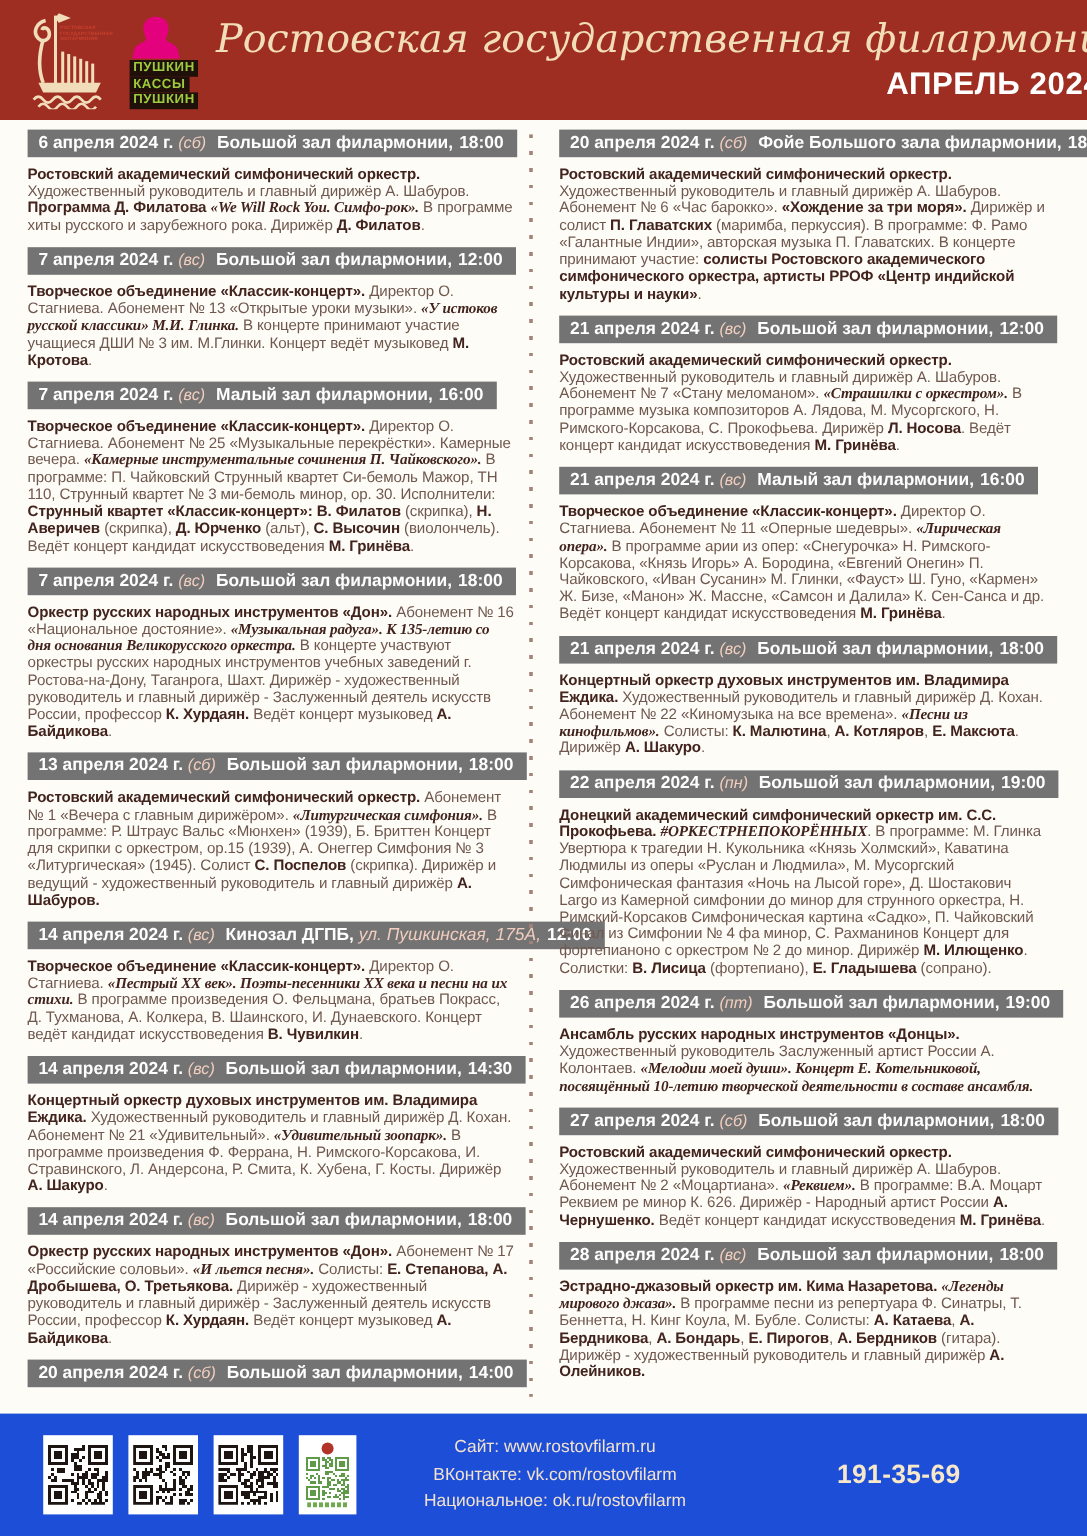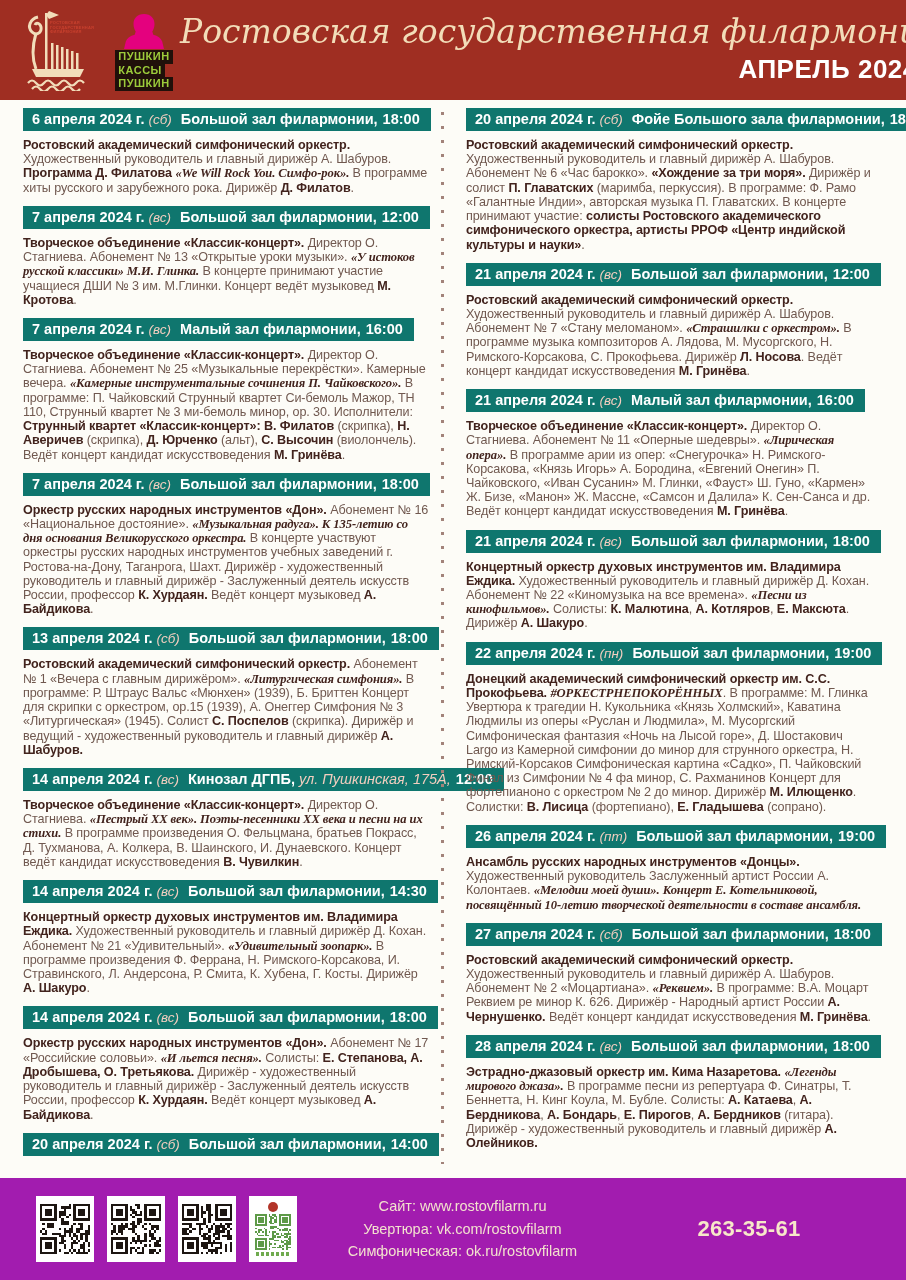--- a/index.html
+++ b/index.html
@@ -17,21 +17,21 @@
     flex: 0 0 100px; background: #9f2e22;
     display: flex; align-items: center; padding: 0 18px 0 24px;
   }
   .logos { display: flex; align-items: center; gap: 18px; }
   .logo-phil { position: relative; width: 66px; height: 82px; }
   .phil-text {
     position: absolute; top: 12px; left: 26px; width: 44px;
     font-size: 4px; line-height: 1.15; color: #c8402e; font-weight: bold;
     letter-spacing: .2px;
   }
-  .logo-pushkin { width: 72px; height: 82px; display: flex; flex-direction: column; align-items: center; justify-content: flex-start; padding-top: 4px; }
+  .logo-pushkin { width: 72px; height: 82px; display: flex; flex-direction: column; justify-content: flex-start; padding-top: 4px; }
   .pushkin-text { margin-top: 1px; display: flex; flex-direction: column; align-items: flex-start; }
   .pushkin-text span {
     display: inline-block; background: #20100a; color: #9ccb3b;
     font-weight: bold; font-size: 11px; line-height: 1.05; padding: 1px 3px;
     letter-spacing: .5px;
   }
   .titles { flex: 1; display: flex; flex-direction: column; align-items: flex-end; justify-content: center; padding-right: 4px; }
   .script-title {
     font-family: "DejaVu Serif", serif; font-style: italic;
     color: #f2ddb9; font-size: 33px; line-height: 1.05; white-space: nowrap;
@@ -45,36 +45,36 @@
   .content { flex: 1 1 auto; display: flex; padding: 8px 20px 0 23px; overflow: hidden; }
   .col { flex: 0 0 406px; width: 406px; }
   .col.right { padding-left: 12px; flex: 0 0 418px; width: 418px; }
   .divider {
     flex: 0 0 3px; margin: 4px 10px 14px 12px;
     background: repeating-linear-gradient(to bottom, #a2837a 0 3px, transparent 3px 14px);
   }
 
   .event { margin-bottom: 11px; }
   .event-bar {
-    display: inline-block; background: #0f766e; color: #ffffff;
+    display: inline-block; background: #737373; color: #ffffff;
     font-weight: bold; font-size: 14.5px; padding: 3px 11px 4px 9px;
     margin-bottom: 7px; white-space: nowrap;
   }
   .bar-day { font-style: italic; font-weight: normal; color: #f2cebf; font-size: 13.5px; padding-left: 4px; }
   .bar-venue { padding-left: 9px; }
   .bar-addr { font-style: italic; font-weight: normal; color: #f2cebf; padding-left: 4px; }
   .bar-time { padding-left: 5px; }
 
   .event-body { font-size: 12.6px; line-height: 1.13; color: #70584f; letter-spacing: -.1px; }
   .event-body .b { font-weight: bold; color: #42231d; }
   .event-body .i { font-style: italic; font-family: Liberation Serif, serif; }
 
   
   .bottom {
-    flex: 0 0 102px; background: #a21caf;
+    flex: 0 0 102px; background: #1d4ed8;
     display: flex; align-items: center; padding: 0 26px 0 36px;
   }
   .qrs { display: flex; align-items: center; gap: 13px; }
   .qr { background: #ffffff; padding: 4px; width: 58px; height: 66px; display: flex; flex-direction: column; align-items: center; justify-content: center; }
   .qr svg { width: 50px; height: 50px; display: block; }
   .qr.colored { width: 48px; height: 66px; padding: 3px; }
   .qr.colored svg { width: 36px; height: 36px; }
   .qr-cap { width: 10px; height: 10px; border-radius: 50%; background: #b23428; margin-bottom: 2px; }
   .qr-foot { width: 34px; height: 4px; background: repeating-linear-gradient(to right,#6faa4e 0 3px,transparent 3px 5px); margin-top: 2px; }
 
@@ -678,21 +678,21 @@
             <rect x="16" y="2" width="3" height="3" fill="#5e9a48"></rect>
             <rect x="0" y="14" width="7" height="7" fill="#5e9a48"></rect>
             <rect x="1" y="15" width="5" height="5" fill="#fff"></rect>
             <rect x="2" y="16" width="3" height="3" fill="#5e9a48"></rect>
           </svg>
           <div class="qr-foot"></div>
         </div>
       </div>
     <div class="links" id="links">
         <div>Сайт: www.rostovfilarm.ru</div>
-        <div>Увертюра: vk.com/rostovfilarm</div>
-        <div>Симфоническая: ok.ru/rostovfilarm</div>
+        <div>ВКонтакте: vk.com/rostovfilarm</div>
+        <div>Национальное: ok.ru/rostovfilarm</div>
       </div>
     <div class="phone">
-      <div>263-35-61</div>
+      <div>191-35-69</div>
     </div>
   </footer>
 
 </div>
 
 </body></html>

